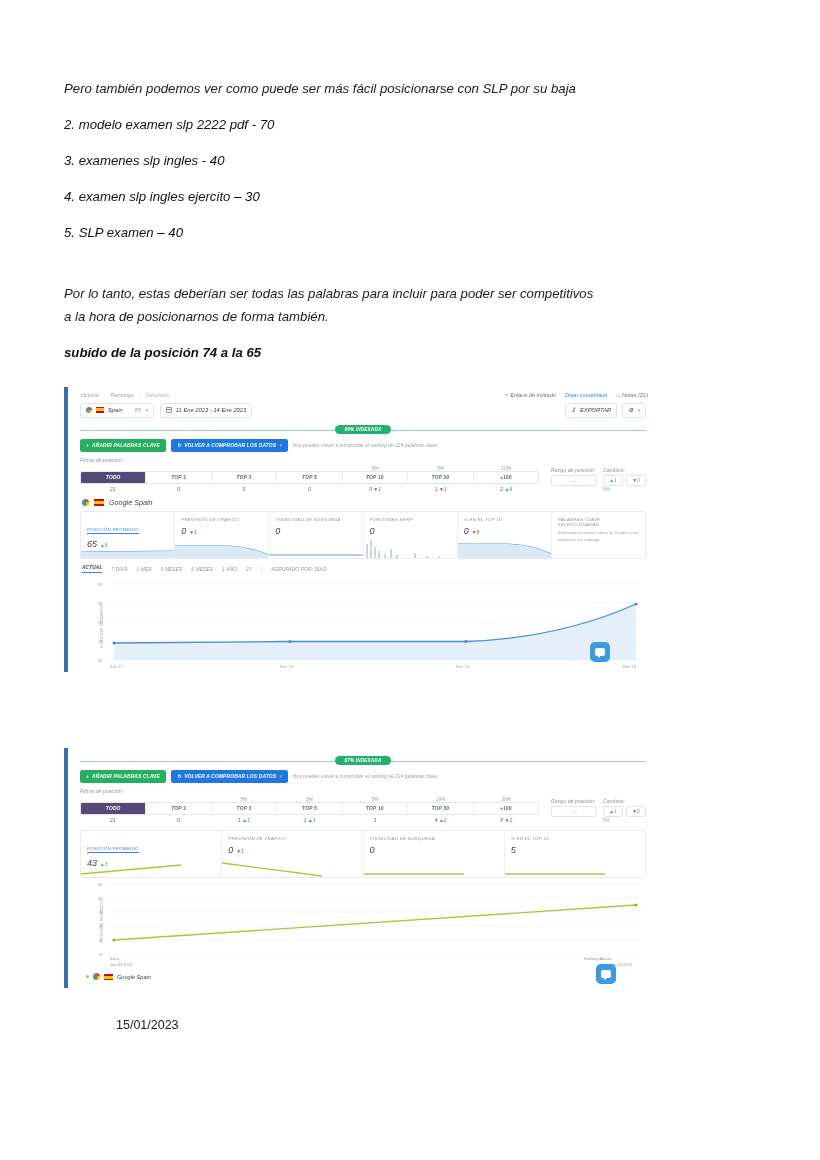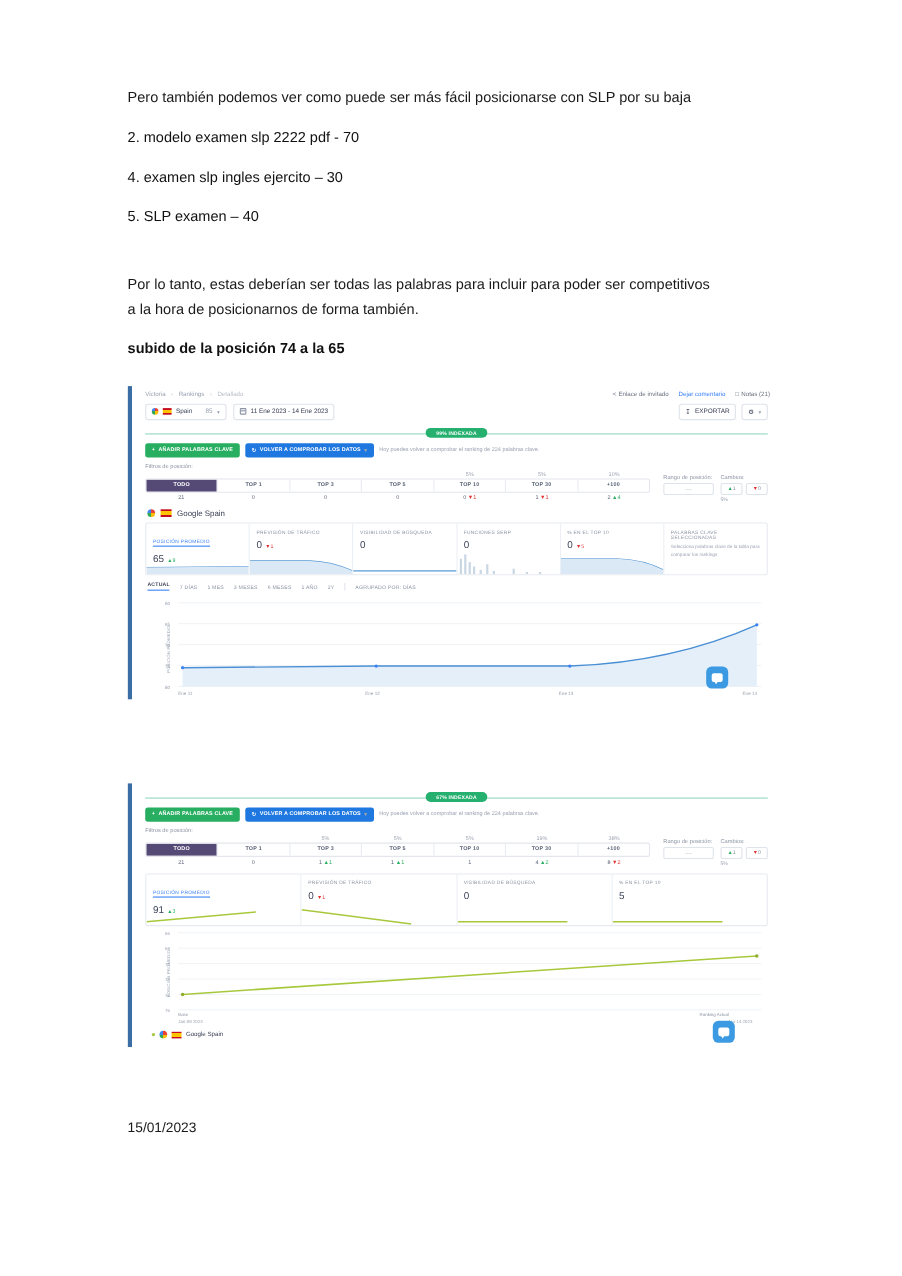--- a/index.html
+++ b/index.html
@@ -5,21 +5,21 @@
   * { box-sizing: border-box; }
   html, body { margin:0; padding:0; }
   body {
     width: 820px; height: 1160px;
     background: #ffffff;
     font-family: "Liberation Sans", sans-serif;
     color: #111;
     position: relative;
     overflow: hidden;
   }
-  .doc { padding: 78px 110px 0 116px; }
+  .doc { padding: 78px 110px 0 64px; font-style: italic; }
 
   
   .para { font-size: 13.2px; line-height: 1.72; color: #1a1a1a; }
   .para p { margin: 0; }
   .list { margin: 0; font-size: 13.2px; line-height: 1.72; }
   .gap { height: 26px; }
   .bold { font-weight: bold; font-size: 13.2px; line-height: 1.72; }
 
   
   .shot {
@@ -132,20 +132,21 @@
 <body>
 
 <div class="doc">
 
   <div class="para">
     <p>Pero también podemos ver como puede ser más fácil posicionarse con SLP por su baja</p>
   </div>
 
   <div class="list">
     <p>2. modelo examen slp 2222 pdf - 70</p>
+    <p>3. examenes slp ingles - 40</p>
     <p>4. examen slp ingles ejercito – 30</p>
     <p>5. SLP examen – 40</p>
   </div>
 
   <div class="gap"></div>
 
   <div class="para">
     <p>Por lo tanto, estas deberían ser todas las palabras para incluir para poder ser competitivos</p>
     <p>a la hora de posicionarnos de forma también.</p>
   </div>
@@ -475,21 +476,21 @@
               <div class="ch-note">5%</div>
             </div>
           </div>
         </div>
       </div>
 
       <div class="cards" style="margin-top:7px">
         <div class="card">
           <div class="card-title blue">POSICIÓN PROMEDIO</div>
           <div class="card-val">
-              <span>91</span>
+              <span>43</span>
               <span class="card-delta up">▲<span>3</span></span>
             </div>
           <svg class="spark" viewBox="0 0 100 20" preserveAspectRatio="none">
               <path d="M0,17 L100,8" fill="none" stroke="#a8c83c" stroke-width="1.3"></path>
             </svg>
         </div>
         <div class="card">
           <div class="card-title">PREVISIÓN DE TRÁFICO</div>
           <div class="card-val">
               <span>0</span>

